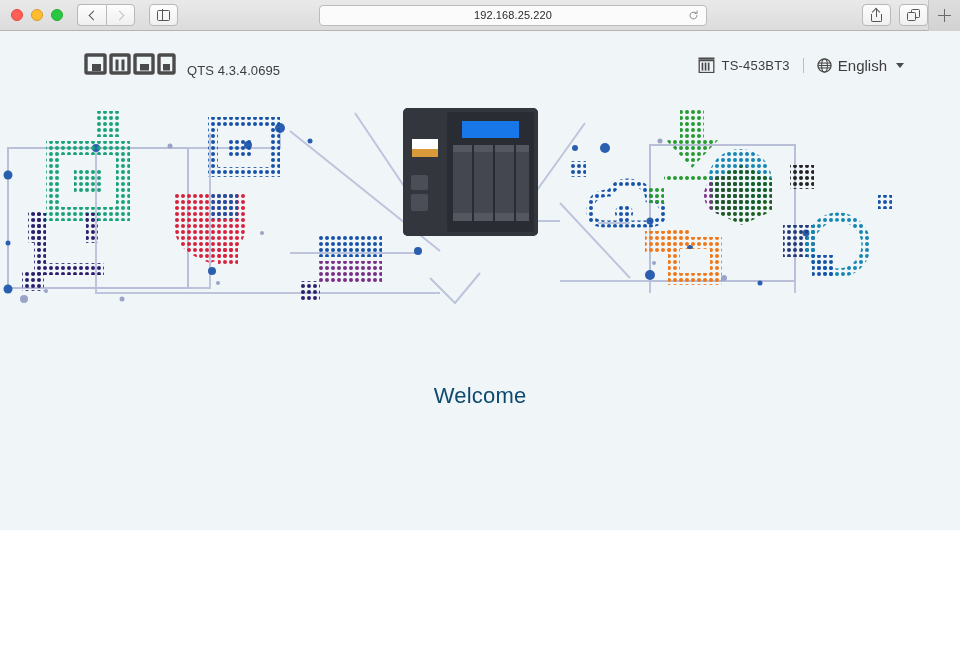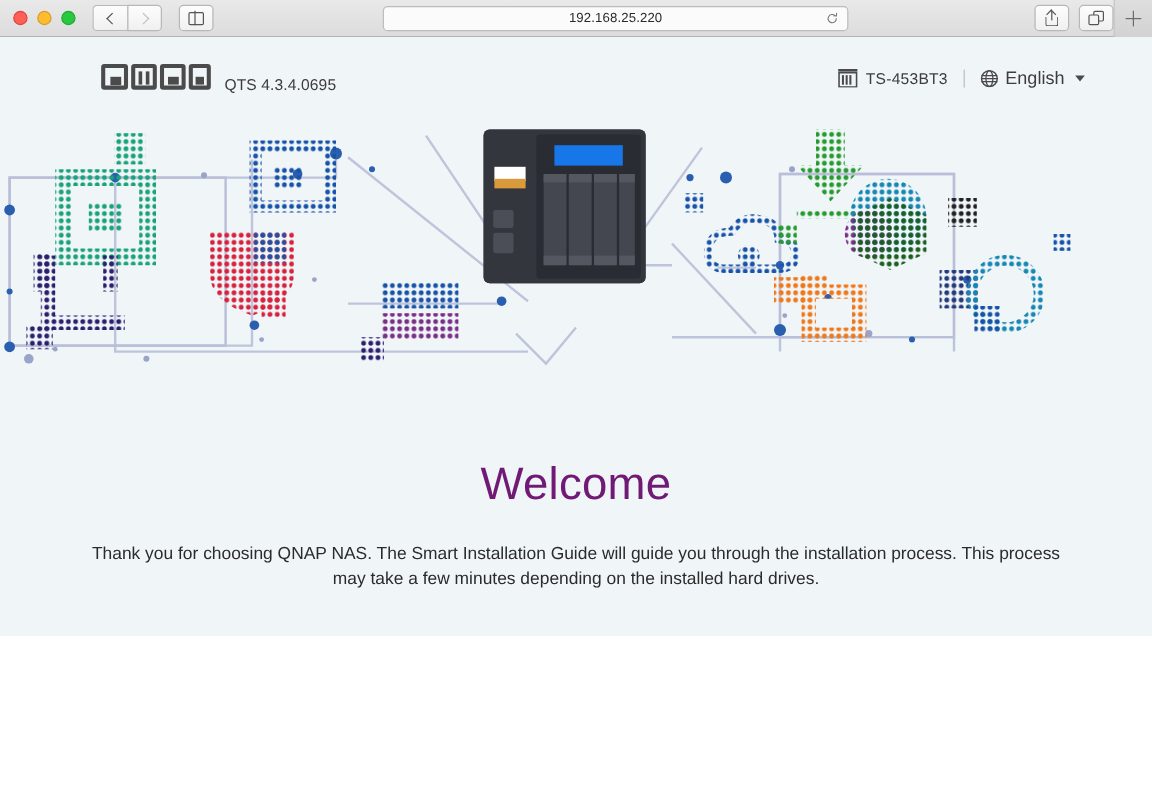--- a/index.html
+++ b/index.html
@@ -206,22 +206,22 @@
     margin-top: 14px;
   }
   .hero svg { display: block; }
 
   
   .welcome-block {
     text-align: center;
     margin-top: 50px;
   }
   .welcome-title {
-    font-size: 38px;
-    color: #701a75;
+    font-size: 22px;
+    color: #0c4a6e;
     font-weight: 400;
     letter-spacing: 0.2px;
   }
   .welcome-desc {
     margin-top: 26px;
     font-size: 14.5px;
     line-height: 1.45;
     color: #2b2b2b;
     max-width: 810px;
     margin-left: auto;
@@ -533,20 +533,16 @@
         <circle cx="838" cy="142" r="28" fill="none" stroke="url(#dotCyan)" stroke-width="9"></circle>
         <rect x="812" y="152" width="22" height="22" fill="url(#dotBlue)"></rect>
       </g>
       <rect x="878" y="92" width="14" height="14" fill="url(#dotBlue)"></rect>
       <rect x="570" y="58" width="16" height="16" fill="url(#dotBlue)"></rect>
     </svg>
   </div>
 
   <div class="welcome-block">
     <h1 class="welcome-title">Welcome</h1>
-    <p class="welcome-desc">
-      <span>Thank you for choosing QNAP NAS. The Smart Installation Guide will guide you through the installation process.</span>
-      <span>This process may take a few minutes depending on the installed hard drives.</span>
-    </p>
   </div>
 
 
 </div>
 
 </body></html>

